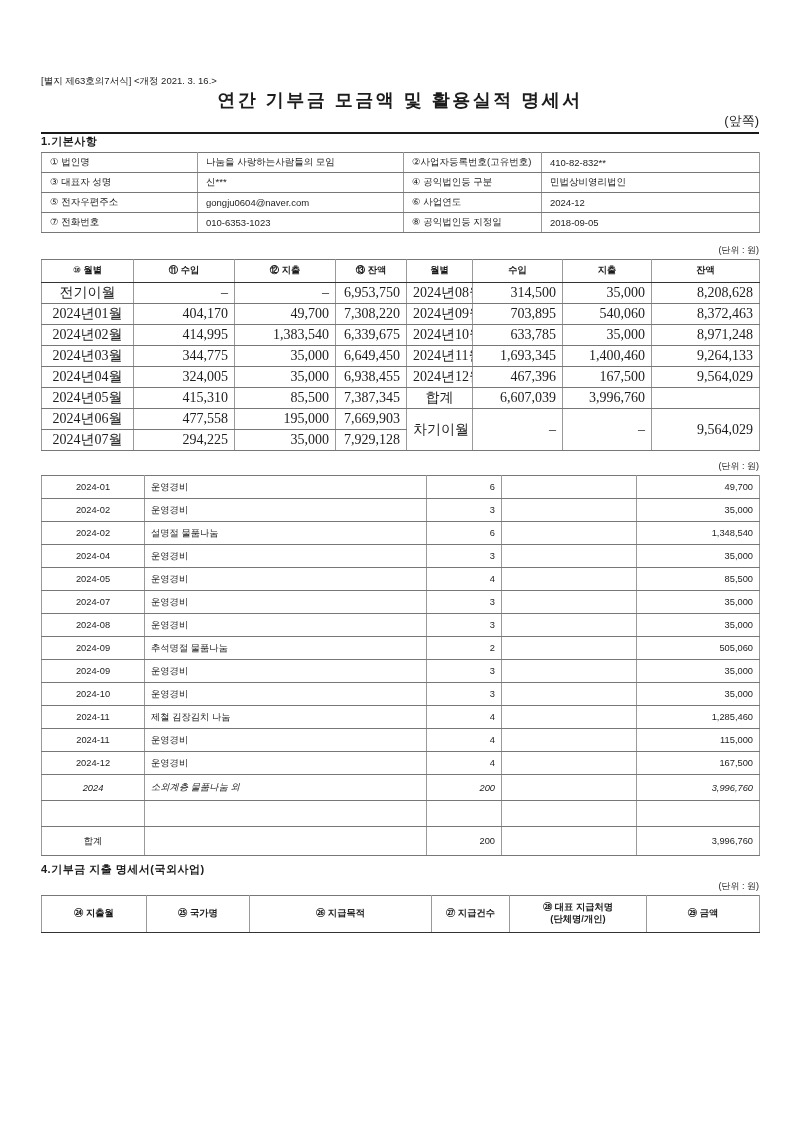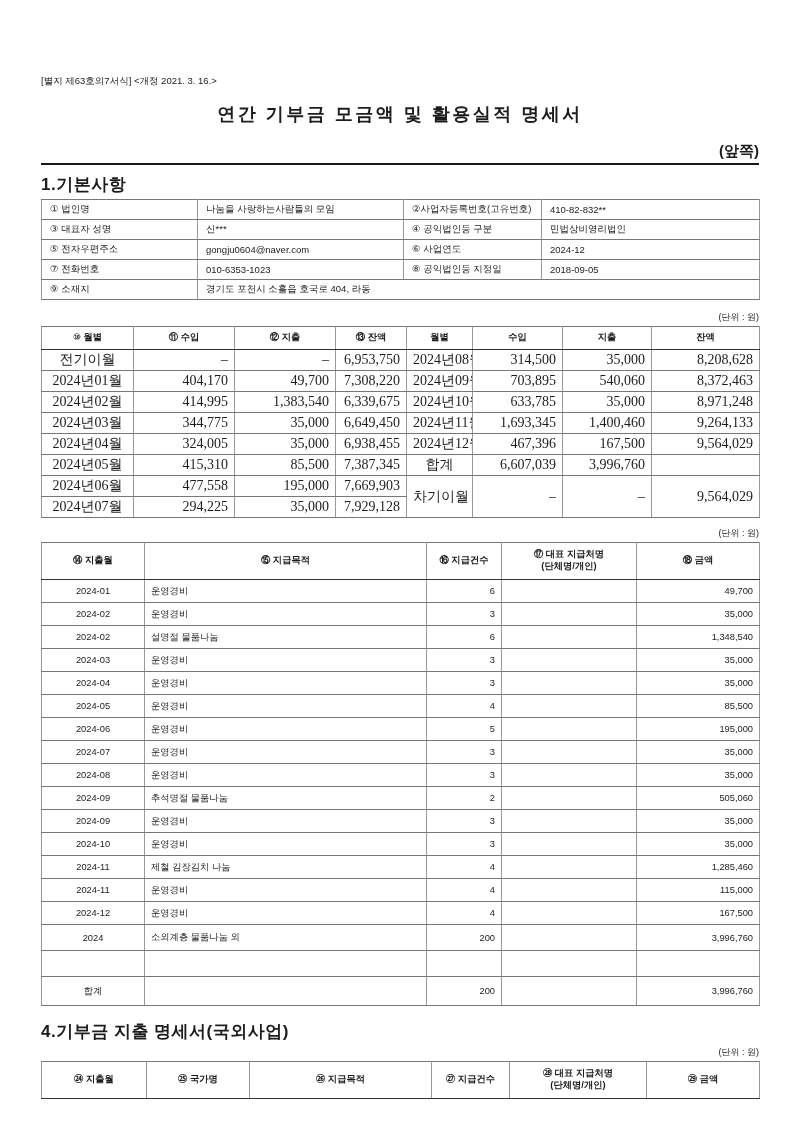--- a/index.html
+++ b/index.html
@@ -2,43 +2,43 @@
 <html lang="ko"><head>
 <meta charset="utf-8">
 <style>
   html,body{margin:0;padding:0;background:#fff;}
   body{font-family:"Liberation Sans","DejaVu Sans",sans-serif;color:#1c1c1c;
        -webkit-font-smoothing:antialiased;}
   .page{width:800px;height:1131px;background:#fff;position:relative;box-sizing:border-box;
         padding:75px 41px 0 41px;}
   .form-ref{font-size:9.5px;color:#222;}
   .form-title{font-size:18px;font-weight:bold;text-align:center;letter-spacing:2.5px;
-              margin-top:14px;}
-  .page-side{font-size:15px;text-align:right;margin-top:16px;font-weight:bold;}
+              }
+  .page-side{font-size:13px;text-align:right;}
   .rule-thick{border:none;border-top:2px solid #1a1a1a;margin:2px 0 0 0;}
-  .sec-heading{font-size:17px;font-weight:bold;margin:8px 0 3px 0;letter-spacing:.5px;}
+  .sec-heading{font-size:11px;font-weight:bold;margin:0 0 3px 0;letter-spacing:.5px;}
   .unit-label{font-size:9px;text-align:right;margin:3px 0 2px 0;}
   table{border-collapse:collapse;width:718px;table-layout:fixed;
         border-top:1.6px solid #222;border-bottom:1.6px solid #222;}
   th,td{border:1px solid #9a9a9a;border-top:1px solid #777;border-bottom:1px solid #777;
         font-size:9.3px;padding:1px 6px;overflow:hidden;white-space:nowrap;color:#1c1c1c;}
   tr.hdr th{font-weight:bold;text-align:center;white-space:pre-line;line-height:1.25;
             border-bottom:1.6px solid #333;}
   tr.hdr.mid th{border-top:1.6px solid #333;}
   .a-c{text-align:center;} .a-r{text-align:right;} .a-l{text-align:left;}
   
   #t1 td{height:17px;font-size:9.5px;}
   #t1 td.lbl{padding-left:8px;}
   
   #t2 tr.hdr th{height:20px;}
   #t2 td{height:17.5px;font-size:14px;font-family:Liberation Serif, serif;}
   
   #t3 tr.hdr th{height:34px;}
   #t3 td{height:20px;}
-  #t3 tr.yr td{height:23px;}
+  #t3 tr.yr td{height:23px;font-style:italic;}
   #t3 tr.sum td{height:26px;}
   
   #t4 tr.hdr th{height:34px;}
   .gap6{height:6px;} .gap8{height:8px;}
 </style>
 </head>
 <body>
 
 <div class="page">
 
@@ -75,24 +75,20 @@
           <td class="a-l lbl">⑤ 전자우편주소</td>
           <td class="a-l lbl">gongju0604@naver.com</td>
           <td class="a-l lbl">⑥ 사업연도</td>
           <td class="a-l lbl">2024-12</td>
         </tr>
         <tr>
           <td class="a-l lbl">⑦ 전화번호</td>
           <td class="a-l lbl">010-6353-1023</td>
           <td class="a-l lbl">⑧ 공익법인등 지정일</td>
           <td class="a-l lbl">2018-09-05</td>
-        </tr>
-        <tr>
-          <td class="a-l lbl">⑨ 소재지</td>
-          <td colspan="3" class="a-l lbl">경기도 포천시 소흘읍 호국로 404, 라동</td>
         </tr>
       </tbody>
   </table>
 
   <div class="gap8"></div>
 
   <div class="unit-label">(단위 : 원)</div>
   <table id="t2">
     <colgroup>
         <col style="width:92px">
@@ -199,28 +195,20 @@
   <div class="unit-label">(단위 : 원)</div>
   <table id="t3">
     <colgroup>
         <col style="width:103px">
         <col style="width:282px">
         <col style="width:75px">
         <col style="width:135px">
         <col style="width:123px">
       </colgroup>
     <tbody id="t3-body">
-        <tr class="hdr">
-          <th class="a-c">⑭ 지출월</th>
-          <th class="a-c">⑮ 지급목적</th>
-          <th class="a-c">⑯ 지급건수</th>
-          <th class="a-c">⑰ 대표 지급처명
-(단체명/개인)</th>
-          <th class="a-c">⑱ 금액</th>
-        </tr>
         <tr>
           <td class="a-c">2024-01</td>
           <td class="a-l">운영경비</td>
           <td class="a-r">6</td>
           <td class="a-c"></td>
           <td class="a-r">49,700</td>
         </tr>
         <tr>
           <td class="a-c">2024-02</td>
           <td class="a-l">운영경비</td>
@@ -229,46 +217,32 @@
           <td class="a-r">35,000</td>
         </tr>
         <tr>
           <td class="a-c">2024-02</td>
           <td class="a-l">설명절 물품나눔</td>
           <td class="a-r">6</td>
           <td class="a-c"></td>
           <td class="a-r">1,348,540</td>
         </tr>
         <tr>
-          <td class="a-c">2024-03</td>
-          <td class="a-l">운영경비</td>
-          <td class="a-r">3</td>
-          <td class="a-c"></td>
-          <td class="a-r">35,000</td>
-        </tr>
-        <tr>
           <td class="a-c">2024-04</td>
           <td class="a-l">운영경비</td>
           <td class="a-r">3</td>
           <td class="a-c"></td>
           <td class="a-r">35,000</td>
         </tr>
         <tr>
           <td class="a-c">2024-05</td>
           <td class="a-l">운영경비</td>
           <td class="a-r">4</td>
           <td class="a-c"></td>
           <td class="a-r">85,500</td>
-        </tr>
-        <tr>
-          <td class="a-c">2024-06</td>
-          <td class="a-l">운영경비</td>
-          <td class="a-r">5</td>
-          <td class="a-c"></td>
-          <td class="a-r">195,000</td>
         </tr>
         <tr>
           <td class="a-c">2024-07</td>
           <td class="a-l">운영경비</td>
           <td class="a-r">3</td>
           <td class="a-c"></td>
           <td class="a-r">35,000</td>
         </tr>
         <tr>
           <td class="a-c">2024-08</td>

